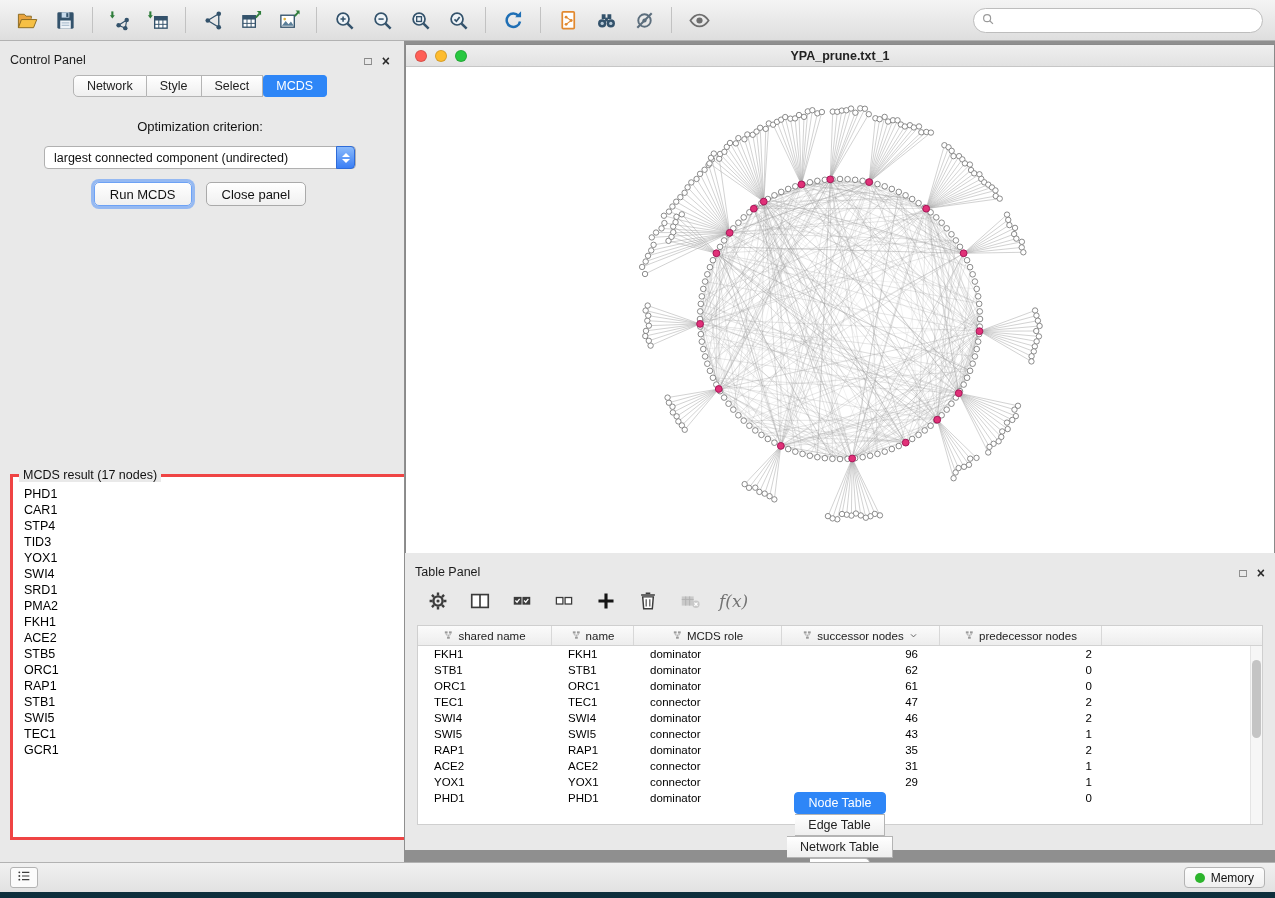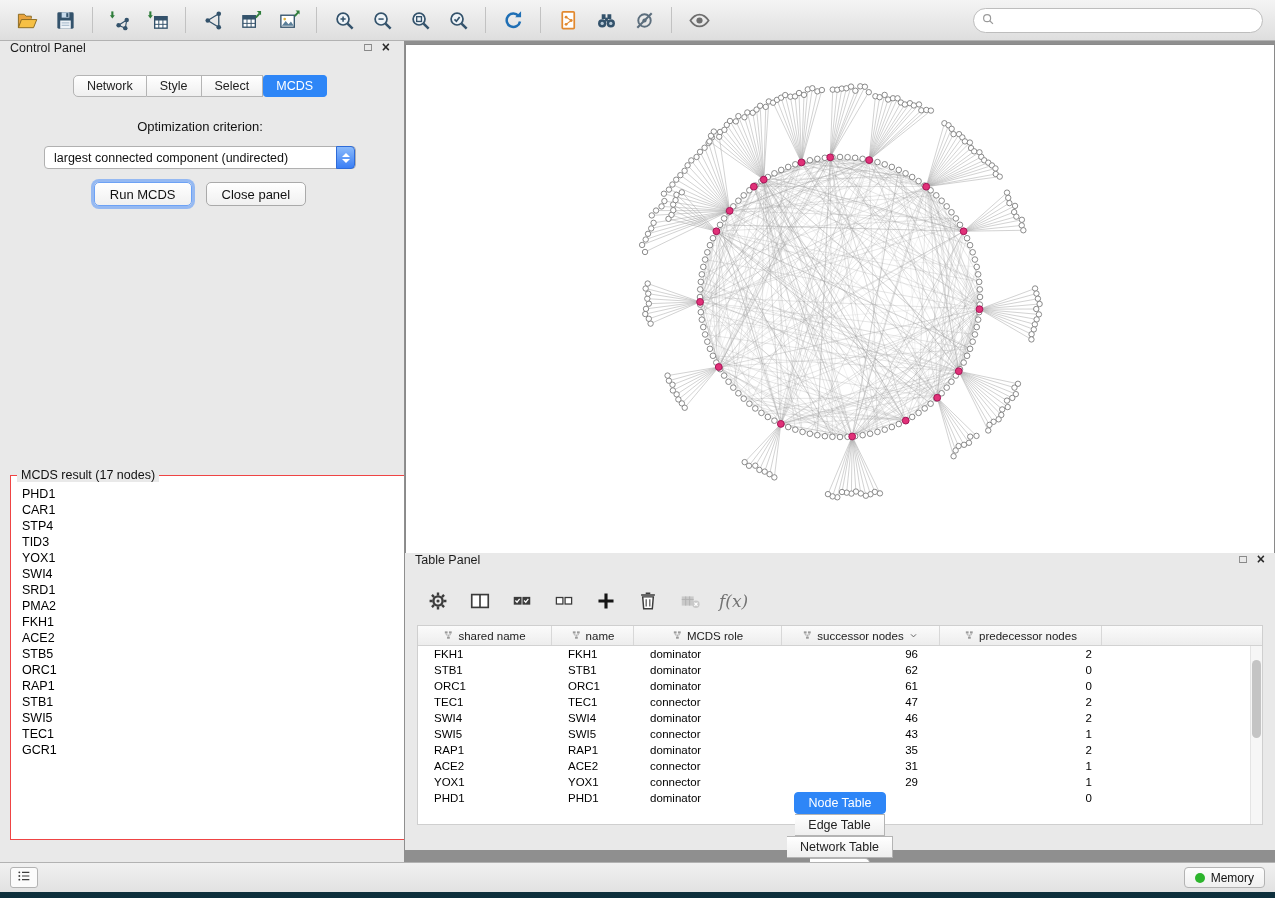--- a/index.html
+++ b/index.html
@@ -9,40 +9,40 @@
 
   
   .toolbar{position:absolute;left:0;top:0;width:100%;height:41px;background:linear-gradient(#f4f4f4,#dedede);border-bottom:1px solid #b2b2b2;display:flex;align-items:center;padding:0 8px;}
   .tb-icons{display:flex;align-items:center;}
   .tb-btn{width:38px;height:32px;display:flex;align-items:center;justify-content:center;border-radius:4px;}
   .tb-sep{width:1px;height:26px;background:#c2c2c2;margin:0 8px;}
   .search-box{position:absolute;right:12px;top:8px;width:290px;height:25px;background:#fff;border:1px solid #bdbdbd;border-radius:13px;display:flex;align-items:center;padding:0 7px;}
   .search-box input{border:none;outline:none;flex:1;font-size:12px;background:transparent;font-family:"Liberation Sans",sans-serif;}
 
   
-  .panel-header{height:26px;display:flex;align-items:flex-start;padding:0 10px;font-size:12.5px;color:#1c1c1c;}
+  .panel-header{height:26px;display:flex;align-items:flex-end;padding:0 10px;font-size:12.5px;color:#1c1c1c;}
   .hdr-icons{margin-left:auto;display:flex;gap:10px;align-items:center;color:#2b2b2b;}
   .hdr-icons span{font-size:12px;line-height:12px;cursor:default;}
   .hdr-icons .x{font-weight:bold;font-size:14px;}
 
   
   .control-panel{position:absolute;left:0;top:41px;width:400px;height:821px;background:#e9e9e9;}
   .seg-tabs{display:flex;justify-content:center;margin-top:8px;}
   .seg-tab{padding:3px 13px;font-size:12.5px;background:linear-gradient(#ffffff,#efefef);border:1px solid #b4b4b4;border-left:none;color:#222;}
   .seg-tab:first-child{border-left:1px solid #b4b4b4;border-radius:5px 0 0 5px;}
   .seg-tab:last-child{border-radius:0 5px 5px 0;}
   .opt-label{text-align:center;margin-top:22px;font-size:13px;color:#111;}
   .dropdown{width:312px;height:23px;margin:12px auto 0;background:#fff;border:1px solid #b0b0b0;border-radius:4px;position:relative;display:flex;align-items:center;font-size:12.5px;padding-left:9px;color:#111;}
   .dropdown .stepper{position:absolute;right:0;top:-1px;width:19px;height:23px;background:linear-gradient(#8abafb,#3a7ef5);border:1px solid #2e6bd8;border-radius:0 4px 4px 0;display:flex;flex-direction:column;align-items:center;justify-content:center;gap:2px;}
   .tri-up{width:0;height:0;border-left:4px solid transparent;border-right:4px solid transparent;border-bottom:4px solid #fff;}
   .tri-down{width:0;height:0;border-left:4px solid transparent;border-right:4px solid transparent;border-top:4px solid #fff;}
   .btn-row{display:flex;justify-content:center;gap:14px;margin-top:13px;}
   .mac-btn{height:24px;padding:0 15px;font-size:13px;background:linear-gradient(#ffffff,#f0f0f0);border:1px solid #aaa;border-radius:5px;color:#111;font-family:"Liberation Sans",sans-serif;}
   .mac-btn.focus{box-shadow:0 0 0 3px rgba(80,146,250,.55);border-color:#6da2f5;}
-  .result-box{position:absolute;left:10px;top:427px;width:411px;height:372px;background:#fff;border:1px solid #ef4444;}
+  .result-box{position:absolute;left:10px;top:427px;width:411px;height:372px;background:#fff;border:3px solid #ef4444;}
   .result-box legend{font-size:12.5px;background:#e9e9e9;padding:0 4px;margin-left:6px;color:#111;}
   .result-list{padding:4px 0 0 11px;}
   .result-item{height:16px;line-height:16px;font-size:12.5px;color:#000;}
 
   
   .right-bg{position:absolute;left:404px;top:41px;width:871px;height:821px;background:#8f8f8f;}
 
   
   .net-window{position:absolute;left:405px;top:44px;width:870px;height:517px;background:#fff;border:1px solid #8a8a8a;}
   .net-titlebar{height:22px;background:linear-gradient(#efefef,#e2e2e2);border-bottom:1px solid #c6c6c6;position:relative;display:flex;align-items:center;justify-content:center;}
@@ -266,20 +266,28 @@
           <div class="result-item">SWI5</div>
           <div class="result-item">TEC1</div>
           <div class="result-item">GCR1</div>
         </div>
     </fieldset>
   </div>
 
   <div class="right-bg"></div>
 
   <div class="net-window">
+    <div class="net-titlebar">
+      <span class="lights">
+        <span class="light" id="light-red" style="background: rgb(255, 95, 87);"></span>
+        <span class="light" id="light-yellow" style="background: rgb(254, 188, 46);"></span>
+        <span class="light" id="light-green" style="background: rgb(40, 200, 64);"></span>
+      </span>
+      <span class="net-title">YPA_prune.txt_1</span>
+    </div>
     <svg id="net-svg" width="868" height="494">
         <g>
           <line x1="323.67849449505894" y1="165.80739345440782" x2="301.3285560344077" y2="296.7022142190372" stroke="#9a9a9a" stroke-width="0.55" opacity="0.45"></line>
           <line x1="323.67849449505894" y1="165.80739345440782" x2="349.2756098728729" y2="140.54697080120985" stroke="#9a9a9a" stroke-width="0.55" opacity="0.45"></line>
           <line x1="323.67849449505894" y1="165.80739345440782" x2="403.90413837045674" y2="115.27312220058786" stroke="#9a9a9a" stroke-width="0.55" opacity="0.45"></line>
           <line x1="323.67849449505894" y1="165.80739345440782" x2="464.0958616295434" y2="115.27312220058786" stroke="#9a9a9a" stroke-width="0.55" opacity="0.45"></line>
           <line x1="323.67849449505894" y1="165.80739345440782" x2="524.6340798694558" y2="145.29731228213092" stroke="#9a9a9a" stroke-width="0.55" opacity="0.45"></line>
           <line x1="323.67849449505894" y1="165.80739345440782" x2="549.8764597419647" y2="173.43381084926648" stroke="#9a9a9a" stroke-width="0.55" opacity="0.45"></line>
           <line x1="323.67849449505894" y1="165.80739345440782" x2="301.3285560344077" y2="207.29778578096276" stroke="#9a9a9a" stroke-width="0.55" opacity="0.45"></line>
           <line x1="323.67849449505894" y1="165.80739345440782" x2="518.7243901271271" y2="363.4530291987901" stroke="#9a9a9a" stroke-width="0.55" opacity="0.45"></line>

